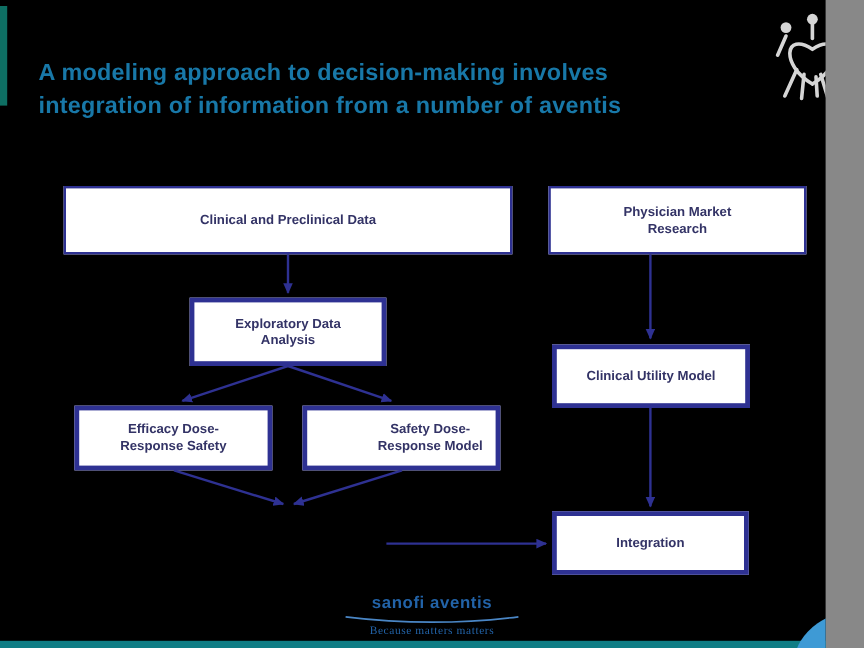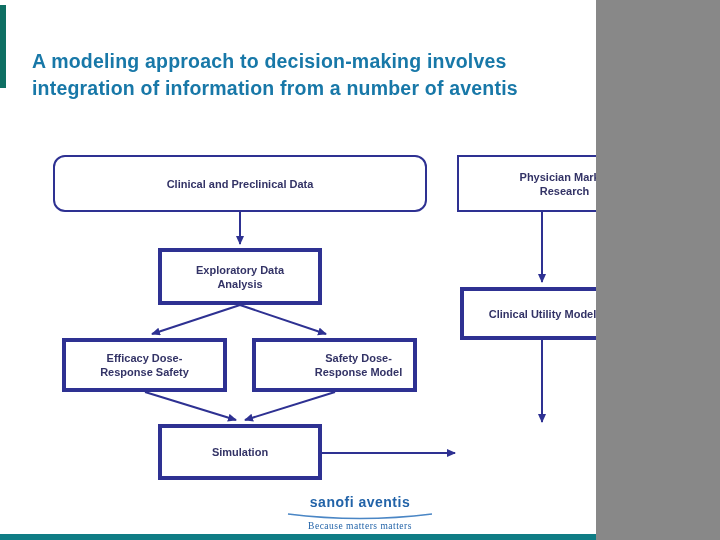--- a/index.html
+++ b/index.html
@@ -1,37 +1,37 @@
 <!DOCTYPE html>
 <html style="--title: #1878A8; --box-border: #2E3192; --box-text: #333366; --arrow: #2E3192; --wordmark-blue: #2263A8; --page-blob: #3E9AD5; --left-bar: #0E6F63; --bottom-bar: #0F7D85;"><head>
 <meta charset="utf-8">
 <style>
   html,body { margin:0; padding:0; background:#888; }
   :root {
     --title:#1878A8; --box-border:#2E3192; --box-text:#333366; --arrow:#2E3192;
     --wordmark-blue:#2263A8; --page-blob:#3E9AD5; --left-bar:#0E6F63; --bottom-bar:#0F7D85;
   }
   .slide {
-    position:relative; width:596px; height:540px; background:#ffffff;
+    position:relative; width:688px; height:540px; background:#000000;
     overflow:hidden; font-family:"Liberation Sans", sans-serif;
   }
   .left-bar { position:absolute; left:0; top:5px; width:6px; height:83px; background:var(--left-bar); }
   .bottom-bar { position:absolute; left:0; bottom:0; width:720px; height:6px; background:var(--bottom-bar); z-index:5; }
 
   .title { position:absolute; left:32px; top:48px; width:620px;
     font-size:19.5px; font-weight:bold; color:var(--title); line-height:27px; letter-spacing:0.2px; }
 
   .figures-logo { position:absolute; left:634px; top:10px; }
 
   .diagram { position:absolute; left:0; top:0; width:720px; height:540px; }
   .dbox { position:absolute; display:flex; align-items:center; justify-content:center;
     background:#fff; border:2px solid var(--box-border); text-align:center;
     color:var(--box-text); font-weight:bold; font-size:11px; line-height:14px; box-sizing:border-box; }
   .dbox.thick { border-width:4px;text-align:center; }
-  .box-clinical    { left:53px;  top:155px; width:374px; height:57px;border-radius:12px; }
+  .box-clinical    { left:53px;  top:155px; width:374px; height:57px; }
   .box-physician   { left:457px; top:155px; width:215px; height:57px; }
   .box-physician .label { max-width:130px; }
   .box-exploratory { left:158px; top:248px; width:164px; height:57px; }
   .box-exploratory .label { max-width:118px; }
   .box-utility     { left:460px; top:287px; width:165px; height:53px; }
   .box-efficacy    { left:62px;  top:338px; width:165px; height:54px; }
   .box-safety      { left:252px; top:338px; width:165px; height:54px;padding-left:48px; }
   .box-efficacy .label, .box-safety .label { max-width:112px; }
   .box-simulation  { left:158px; top:424px; width:164px; height:56px; }
   .box-integration { left:460px; top:426px; width:164px; height:53px; }
@@ -91,22 +91,22 @@
     </div>
     <div class="dbox thick box-utility">
       <span class="label">Clinical Utility Model</span>
     </div>
     <div class="dbox thick box-efficacy">
       <span class="label">Efficacy Dose-Response Safety</span>
     </div>
     <div class="dbox thick box-safety">
       <span class="label">Safety Dose-Response Model</span>
     </div>
-    <div class="dbox thick box-simulation">
-      <span class="label">Simulation</span>
+    <div class="dbox thick box-integration">
+      <span class="label">Integration</span>
     </div>
 
     <svg class="arrows" width="720" height="540" viewBox="0 0 720 540">
       <defs>
         <marker id="ah" markerUnits="userSpaceOnUse" markerWidth="11" markerHeight="9" refX="8" refY="4" orient="auto">
           <path d="M0,0 L9,4 L0,8 z" style="fill:var(--arrow)"></path>
         </marker>
       </defs>
       <line class="arrow" x1="240" y1="212" x2="240" y2="244" marker-end="url(#ah)"></line>
       <line class="arrow" x1="542" y1="212" x2="542" y2="282" marker-end="url(#ah)"></line>

